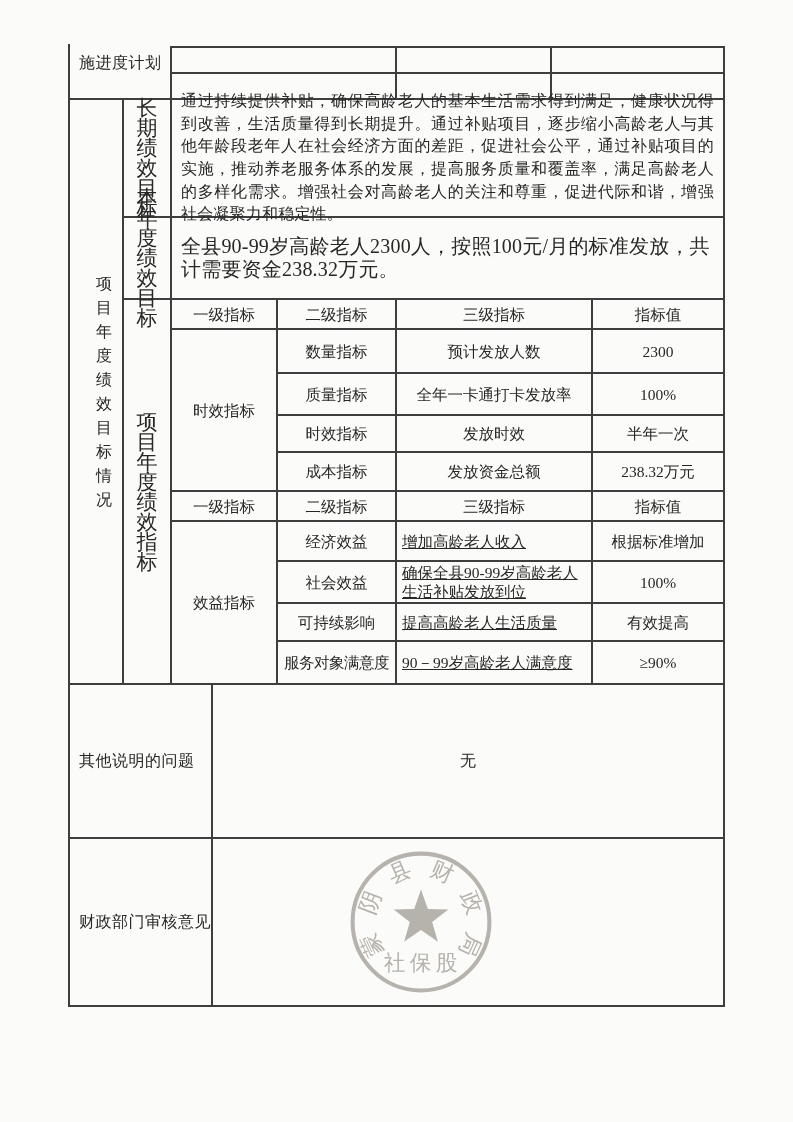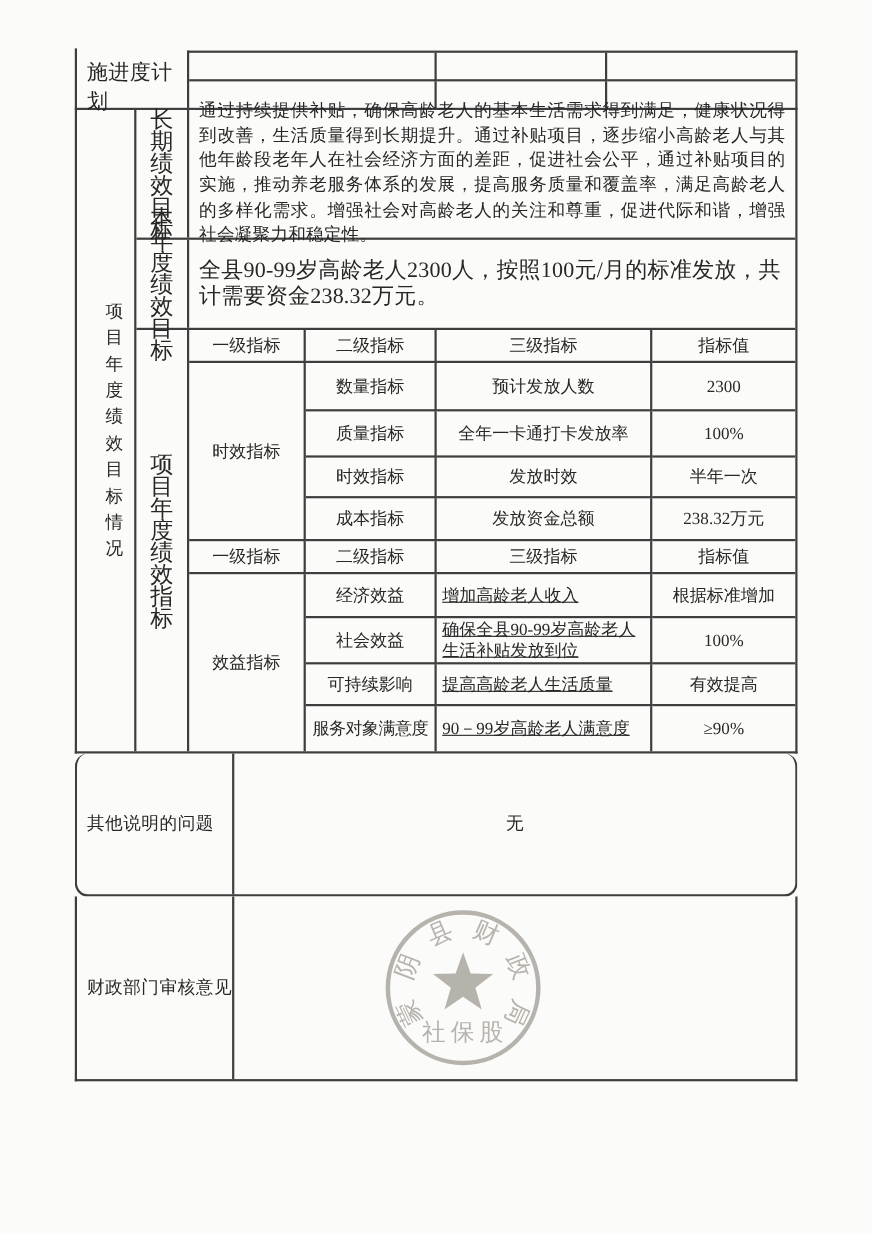--- a/index.html
+++ b/index.html
@@ -23,21 +23,21 @@
   .tbl{
     position:absolute;left:68px;top:44px;width:657px;height:951px;
   }
   
   .sec-top{
     position:relative;height:56px;border-bottom:2px solid var(--line);
   }
   .sec-top .label-cell{
     position:absolute;left:0;top:0;width:102px;height:56px;
     border-left:2px solid var(--line);
-    padding:9px 0 0 9px;font-size:19px;letter-spacing:.5px;
+    padding:9px 0 0 9px;font-size:16px;letter-spacing:.5px;
   }
   .top-grid{
     position:absolute;left:102px;top:2px;width:555px;height:54px;
     border-top:2px solid var(--line);
     border-left:2px solid var(--line);
     border-right:2px solid var(--line);
     display:grid;grid-template-columns:225px 155px 1fr;grid-template-rows:1fr 1fr;
   }
   .top-grid .tg{border-right:2px solid var(--line);border-bottom:2px solid var(--line);}
   .top-grid .tg.lastc{border-right:none;}
@@ -78,25 +78,24 @@
     border-right:2px solid var(--line);border-bottom:2px solid var(--line);
     display:flex;align-items:center;justify-content:center;
     font-size:15.5px;text-align:center;line-height:19px;padding:11px 2px;
   }
   .ic.nr{border-right:none;}
   .ic.nb{border-bottom:none;}
   .ic.al{justify-content:flex-start;text-align:left;padding:1px 5px;text-decoration:underline;}
   .ic.tight{padding:1px 1px;letter-spacing:-0.5px;}
   
   .sec-other{
-    position:relative;height:130px;display:flex;
+    position:relative;height:154px;display:flex;
     border-left:2px solid var(--line);
     border-right:2px solid var(--line);
     border-bottom:2px solid var(--line);
-    border-radius:12px;
   }
   .sec-review{
     position:relative;height:168px;display:flex;
     border-left:2px solid var(--line);
     border-right:2px solid var(--line);
     border-bottom:2px solid var(--line);
   }
   .big-lab{
     width:143px;flex:none;border-right:2px solid var(--line);
     display:flex;align-items:center;padding-left:9px;font-size:16px;letter-spacing:.5px;

